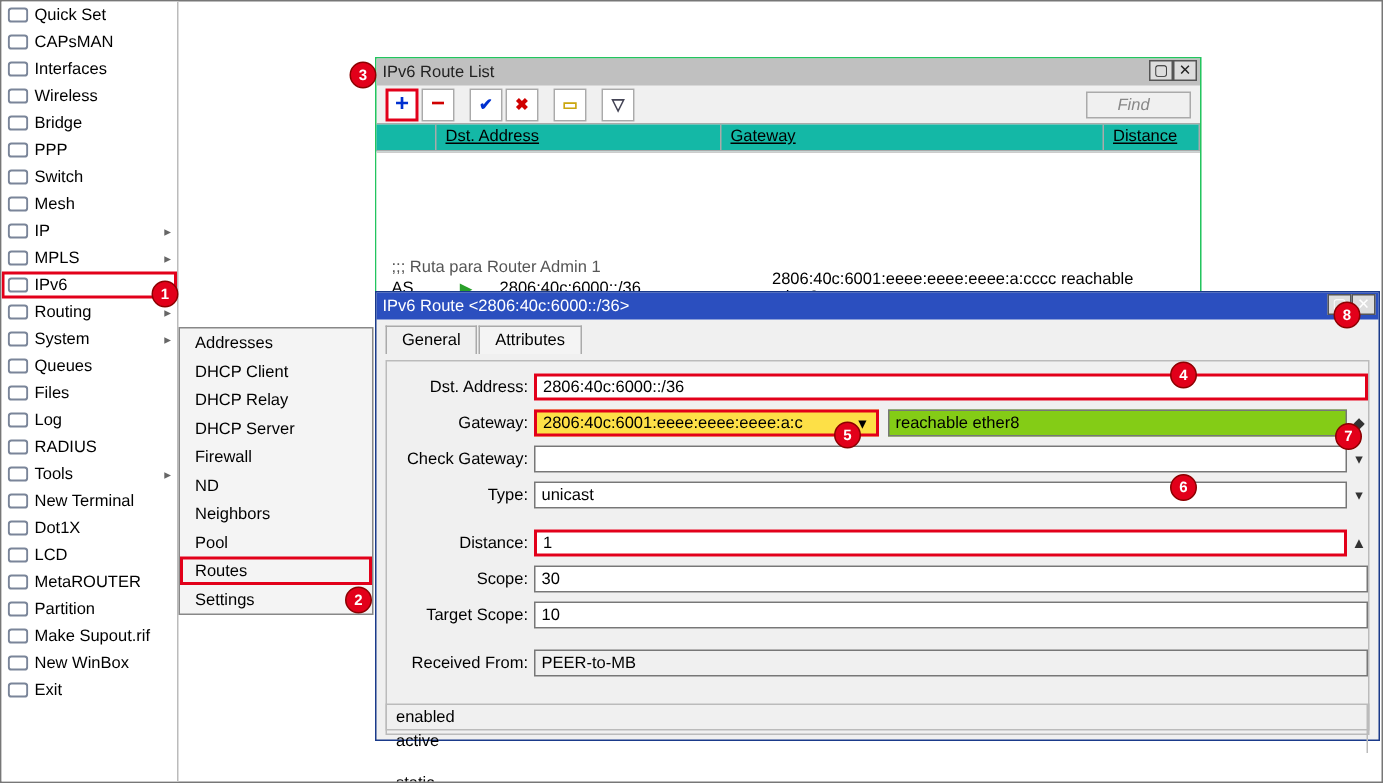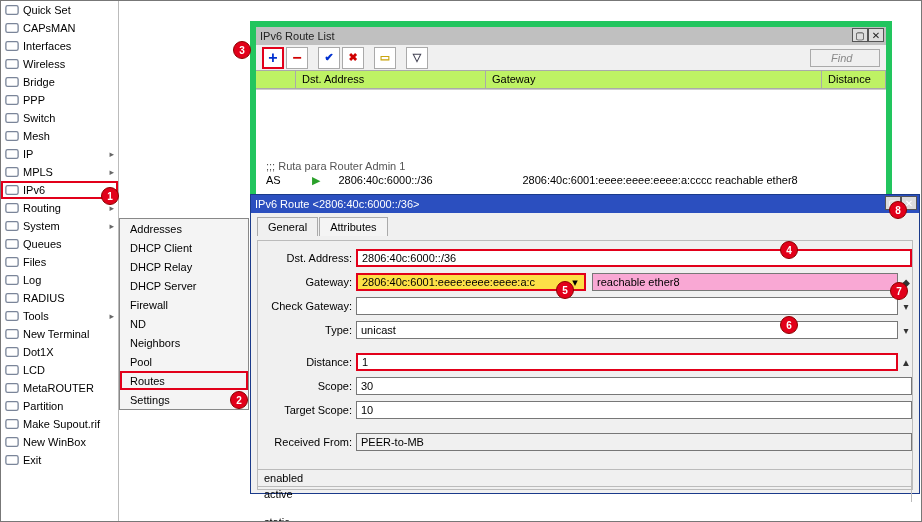--- a/index.html
+++ b/index.html
@@ -47,39 +47,39 @@
   .sub-item.selected { border:2px solid #e2001a; padding-left:8px; height:19px; }
   .callout {
     position:absolute; width:18px; height:18px; border-radius:50%;
     background:#e2001a; color:#fff; font-weight:bold; font-size:10px;
     display:flex; align-items:center; justify-content:center; z-index:50;
     border:1px solid #8b0000;
   }
   
   .win-list {
     position:absolute;
-    left:249px; top:20px; width:642px; height:175px;
-    border:6px solid #22c55e;
+    left:249px; top:37px; width:551px; height:175px;
+    border:1px solid #22c55e;
     background:#f0f0f0;
   }
   .titlebar { height:18px; background:#c0c0c0; display:flex; align-items:center; padding:0 4px; color:#222; position:relative; }
   .titlebar .winbtns { position:absolute; right:2px; top:1px; display:flex; gap:0; }
   .winbtn { width:16px; height:14px; border:1px solid #555; background:#ddd; display:flex; align-items:center; justify-content:center; font-size:10px; }
   .toolbar { height:26px; display:flex; align-items:center; padding:2px 6px; border-bottom:1px solid #aaa; }
   .tbtn { width:22px; height:22px; border:1px solid #aaa; background:#fff; margin-right:2px; display:flex; align-items:center; justify-content:center; font-weight:bold; }
   .tbtn.plus { color:#0030d0; font-size:16px; }
   .tbtn.minus { color:#d00000; font-size:16px; }
   .tbtn.check { color:#0030d0; }
   .tbtn.x { color:#d00000; }
   .tbtn.folder { color:#caa60f; }
   .tbtn.funnel { color:#445; }
   .tbspace { width:8px; }
   .tbhl { border:2px solid #e2001a; }
   .findbox { margin-left:auto; width:70px; height:18px; border:1px solid #aaa; color:#888; font-style:italic; padding:0 20px; display:flex; align-items:center; }
-  .list-header { height:18px; display:flex; background:#bef264; border-bottom:1px solid #aaa; }
+  .list-header { height:18px; display:flex; background:#14b8a6; border-bottom:1px solid #aaa;text-decoration:underline; }
   .list-header div { border-right:1px solid #aaa; padding:2px 6px; }
   .list-body { background:#fff; height:110px; position:relative; border-top:1px solid #ccc; padding-left:10px; }
   .comment-row { color:#555; padding-top:70px; }
   .route-row { display:flex; align-items:center; height:16px; }
   .route-row span { margin-right:14px; }
   
   .win-edit {
     position:absolute;
     left:249px; top:193px; width:670px; height:300px;
     border:1px solid #1a3a8a;
@@ -94,21 +94,21 @@
   .form-area { flex:1; border:1px solid #bbb; background:#f0f0f0; padding:6px 0; }
   .btncol { width:88px; margin-left:6px; display:flex; flex-direction:column; gap:4px; }
   .winbutton { height:20px; border:1px solid #888; background:#f4f4f4; display:flex; align-items:center; justify-content:center; cursor:pointer; }
   .winbutton.hl { border:2px solid #e2001a; }
   .form-row { display:flex; align-items:center; height:22px; margin-bottom:2px; }
   .form-row label { width:98px; text-align:right; padding-right:4px; }
   .form-input { flex:1; height:18px; border:1px solid #777; background:#fff; padding:0 4px; display:flex; align-items:center; }
   .form-input.hl { border:2px solid #e2001a; }
   .gw-row .gw-a { width:230px; height:18px; border:2px solid #e2001a; background:#fde047; display:flex; align-items:center; padding:0 4px; position:relative; }
   .gw-row .gw-a .drop { position:absolute; right:2px; width:14px; text-align:center; }
-  .gw-row .gw-b { flex:1; height:18px; border:1px solid #777; background:#f9a8d4; display:flex; align-items:center; padding:0 4px; margin-left:6px; }
+  .gw-row .gw-b { flex:1; height:18px; border:1px solid #777; background:#84cc16; display:flex; align-items:center; padding:0 4px; margin-left:6px; }
   .updown { width:12px; color:#333; text-align:center; font-size:10px; margin-left:2px; }
   .statusbar { position:absolute; left:6px; right:6px; bottom:6px; height:18px; border:1px solid #bbb; display:flex;flex-direction:column; }
   .statusbar div { flex:1; border-right:1px solid #bbb; padding:2px 6px; }
   .statusbar div:last-child{border-right:none;margin-top:12px;}
   .play { color:#2aa02a; }
   svg.i { width:14px; height:14px; }
 </style>
 </head>
 <body>
 

